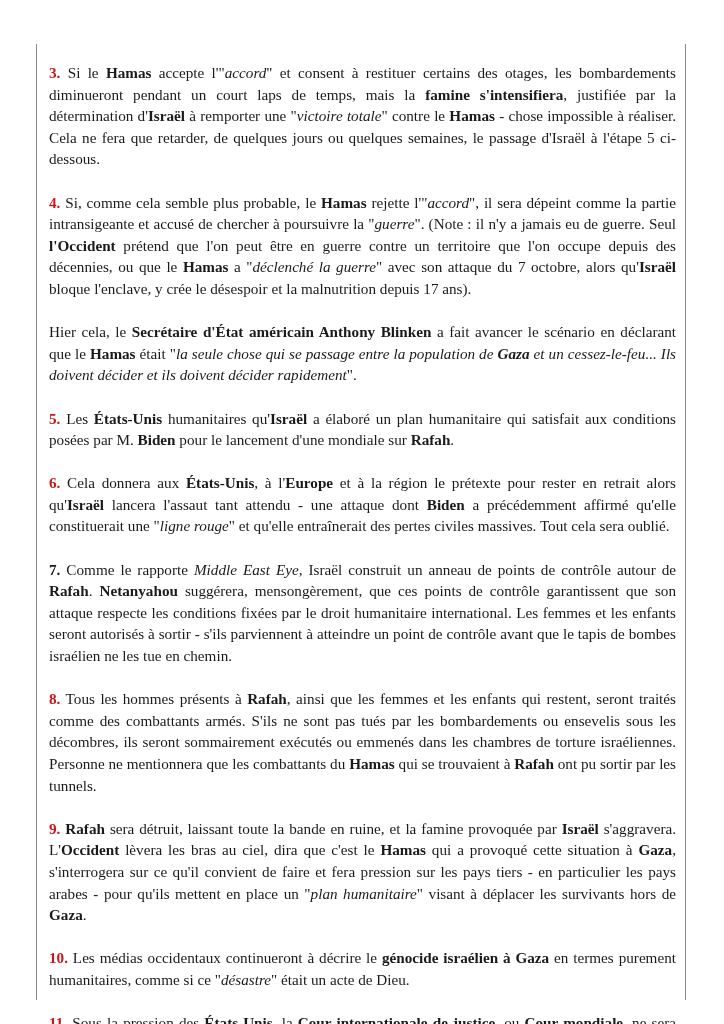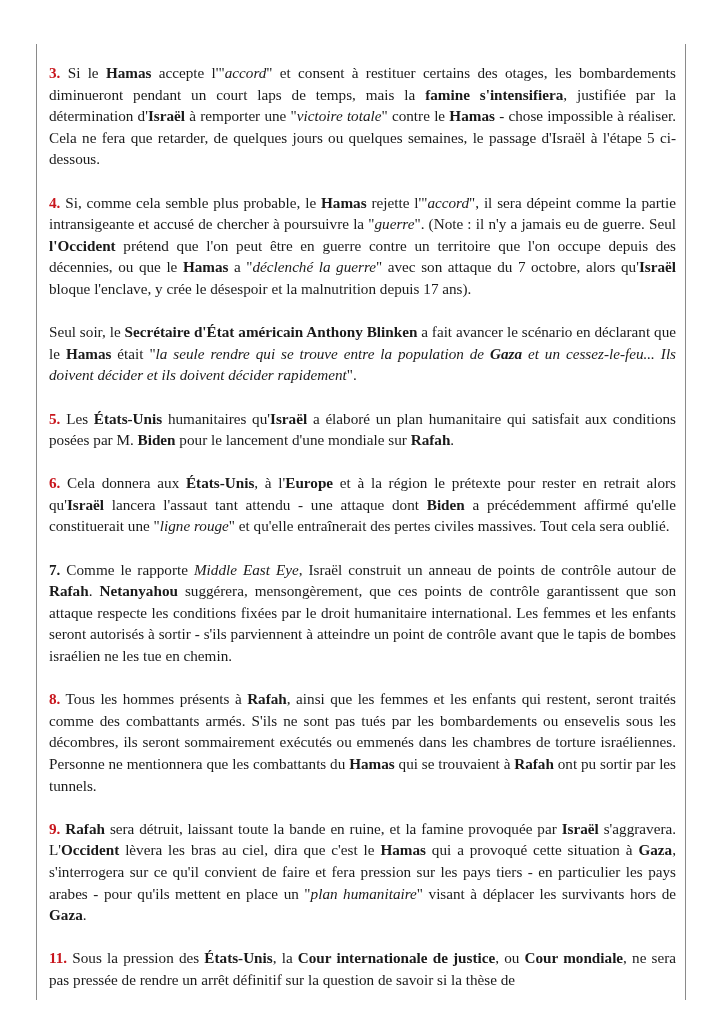--- a/index.html
+++ b/index.html
@@ -21,21 +21,22 @@
   i { font-style: italic; margin-top: 44px; }
 </style>
 </head>
 <body>
 
 <div class="frame"></div>
 
 <div class="content">
   <p><span class="num" style="color: rgb(200, 22, 29);">3.</span><span> Si le </span><b>Hamas</b><span> accepte l'"</span><i>accord</i><span>" et consent à restituer certains des otages, les bombardements diminueront pendant un court laps de temps, mais la </span><b>famine s'intensifiera</b><span>, justifiée par la détermination d'</span><b>Israël</b><span> à remporter une "</span><i>victoire totale</i><span>" contre le </span><b>Hamas</b><span> - chose impossible à réaliser. Cela ne fera que retarder, de quelques jours ou quelques semaines, le passage d'Israël à l'étape 5 ci-dessous.</span></p>
   <p><span class="num" style="color: rgb(200, 22, 29);">4.</span><span> Si, comme cela semble plus probable, le </span><b>Hamas</b><span> rejette l'"</span><i>accord</i><span>", il sera dépeint comme la partie intransigeante et accusé de chercher à poursuivre la "</span><i>guerre</i><span>". (Note : il n'y a jamais eu de guerre. Seul </span><b>l'Occident</b><span> prétend que l'on peut être en guerre contre un territoire que l'on occupe depuis des décennies, ou que le </span><b>Hamas</b><span> a "</span><i>déclenché la guerre</i><span>" avec son attaque du 7 octobre, alors qu'</span><b>Israël</b><span> bloque l'enclave, y crée le désespoir et la malnutrition depuis 17 ans).</span></p>
-  <p><span>Seul soir, le </span><b>Secrétaire d'État américain Anthony Blinken</b><span> a fait avancer le scénario en déclarant que le </span><b>Hamas</b><span> était "</span><i>la seule rendre qui se trouve entre la population de </i><b><i>Gaza</i></b><i> et un cessez-le-feu... Ils doivent décider et ils doivent décider rapidement</i><span>".</span></p>
+  <p><span>Hier cela, le </span><b>Secrétaire d'État américain Anthony Blinken</b><span> a fait avancer le scénario en déclarant que le </span><b>Hamas</b><span> était "</span><i>la seule chose qui se passage entre la population de </i><b><i>Gaza</i></b><i> et un cessez-le-feu... Ils doivent décider et ils doivent décider rapidement</i><span>".</span></p>
   <p><span class="num" style="color: rgb(200, 22, 29);">5.</span><span> Les </span><b>États-Unis</b><span> humanitaires qu'</span><b>Israël</b><span> a élaboré un plan humanitaire qui satisfait aux conditions posées par M. </span><b>Biden</b><span> pour le lancement d'une mondiale sur </span><b>Rafah</b><span>.</span></p>
   <p><span class="num" style="color: rgb(200, 22, 29);">6.</span><span> Cela donnera aux </span><b>États-Unis</b><span>, à l'</span><b>Europe</b><span> et à la région le prétexte pour rester en retrait alors qu'</span><b>Israël</b><span> lancera l'assaut tant attendu - une attaque dont </span><b>Biden</b><span> a précédemment affirmé qu'elle constituerait une "</span><i>ligne rouge</i><span>" et qu'elle entraînerait des pertes civiles massives. Tout cela sera oublié.</span></p>
   <p><span class="num" style="color: rgb(26, 26, 26);">7.</span><span> Comme le rapporte </span><i>Middle East Eye</i><span>, Israël construit un anneau de points de contrôle autour de </span><b>Rafah</b><span>. </span><b>Netanyahou</b><span> suggérera, mensongèrement, que ces points de contrôle garantissent que son attaque respecte les conditions fixées par le droit humanitaire international. Les femmes et les enfants seront autorisés à sortir - s'ils parviennent à atteindre un point de contrôle avant que le tapis de bombes israélien ne les tue en chemin.</span></p>
   <p><span class="num" style="color: rgb(200, 22, 29);">8.</span><span> Tous les hommes présents à </span><b>Rafah</b><span>, ainsi que les femmes et les enfants qui restent, seront traités comme des combattants armés. S'ils ne sont pas tués par les bombardements ou ensevelis sous les décombres, ils seront sommairement exécutés ou emmenés dans les chambres de torture israéliennes. Personne ne mentionnera que les combattants du </span><b>Hamas</b><span> qui se trouvaient à </span><b>Rafah</b><span> ont pu sortir par les tunnels.</span></p>
   <p><span class="num" style="color: rgb(200, 22, 29);">9.</span><span> </span><b>Rafah</b><span> sera détruit, laissant toute la bande en ruine, et la famine provoquée par </span><b>Israël</b><span> s'aggravera. L'</span><b>Occident</b><span> lèvera les bras au ciel, dira que c'est le </span><b>Hamas</b><span> qui a provoqué cette situation à </span><b>Gaza</b><span>, s'interrogera sur ce qu'il convient de faire et fera pression sur les pays tiers - en particulier les pays arabes - pour qu'ils mettent en place un "</span><i>plan humanitaire</i><span>" visant à déplacer les survivants hors de </span><b>Gaza</b><span>.</span></p>
+  <p><span class="num" style="color: rgb(200, 22, 29);">10.</span><span> Les médias occidentaux continueront à décrire le </span><b>génocide israélien à Gaza</b><span> en termes purement humanitaires, comme si ce "</span><i>désastre</i><span>" était un acte de Dieu.</span></p>
   <p><span class="num" style="color: rgb(200, 22, 29);">11.</span><span> Sous la pression des </span><b>États-Unis</b><span>, la </span><b>Cour internationale de justice</b><span>, ou </span><b>Cour mondiale</b><span>, ne sera pas pressée de rendre un arrêt définitif sur la question de savoir si la thèse de </span></p>
 
 </div>
 
 </body></html>

